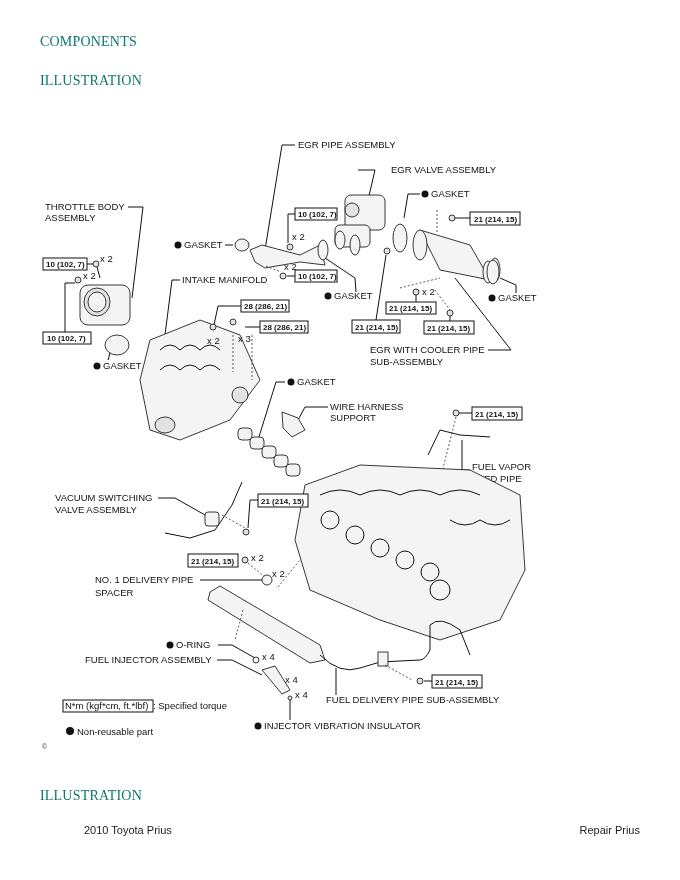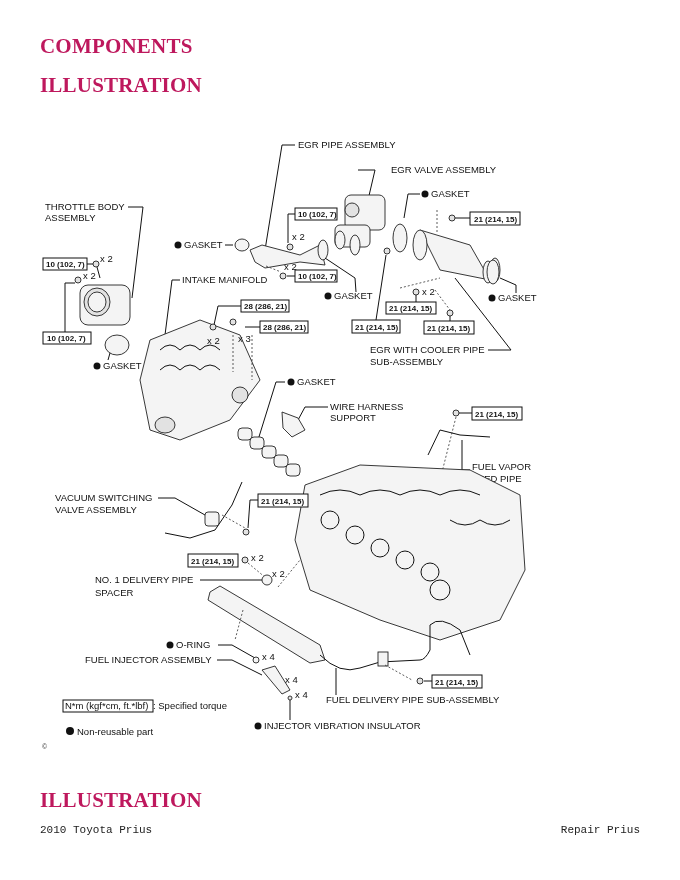--- a/index.html
+++ b/index.html
@@ -1,24 +1,24 @@
 <!DOCTYPE html>
 <html><head>
 <meta charset="utf-8">
 <style>
   html, body { margin: 0; padding: 0; background: #ffffff; }
   body { width: 680px; height: 880px; position: relative; overflow: hidden;
          font-family: "Liberation Sans", sans-serif; color: #111; }
   .h1 { position: absolute; left: 40px; font-family: "Liberation Serif", serif;
-        font-weight: bold; font-size: 21px; color: #be185d; letter-spacing: 0.2px; }
+        font-weight: normal; font-size: 14px; color: #0f766e; letter-spacing: 0.2px; }
   #title-components { top: 34px; }
   #title-illus1 { top: 73px; }
   #title-illus2 { top: 788px; }
-  .footer { position: absolute; top: 824px; font-family: Liberation Mono, monospace;
-            font-size: 11px; color: #222; }
+  .footer { position: absolute; top: 824px; font-family: Liberation Sans, sans-serif;
+            font-size: 11px; color: #222; margin-left: 44px; }
   #footer-left { left: 40px; }
   #footer-right { right: 40px; }
   #copyright { position: absolute; left: 42px; top: 743px; font-size: 7px; color: #333; }
   svg text { font-family: "Liberation Sans", sans-serif; fill: #111; }
   .lbl { font-size: 9.5px; }
   .tq { font-size: 8px; font-weight: bold; }
   .ln { stroke: #111; stroke-width: 1; fill: none; }
   .dash { stroke: #333; stroke-width: 0.8; fill: none; stroke-dasharray: 2 2; }
   .part { stroke: #222; stroke-width: 0.9; fill: #f4f4f4; }
   .partd { stroke: #222; stroke-width: 0.9; fill: #e2e2e2; }

